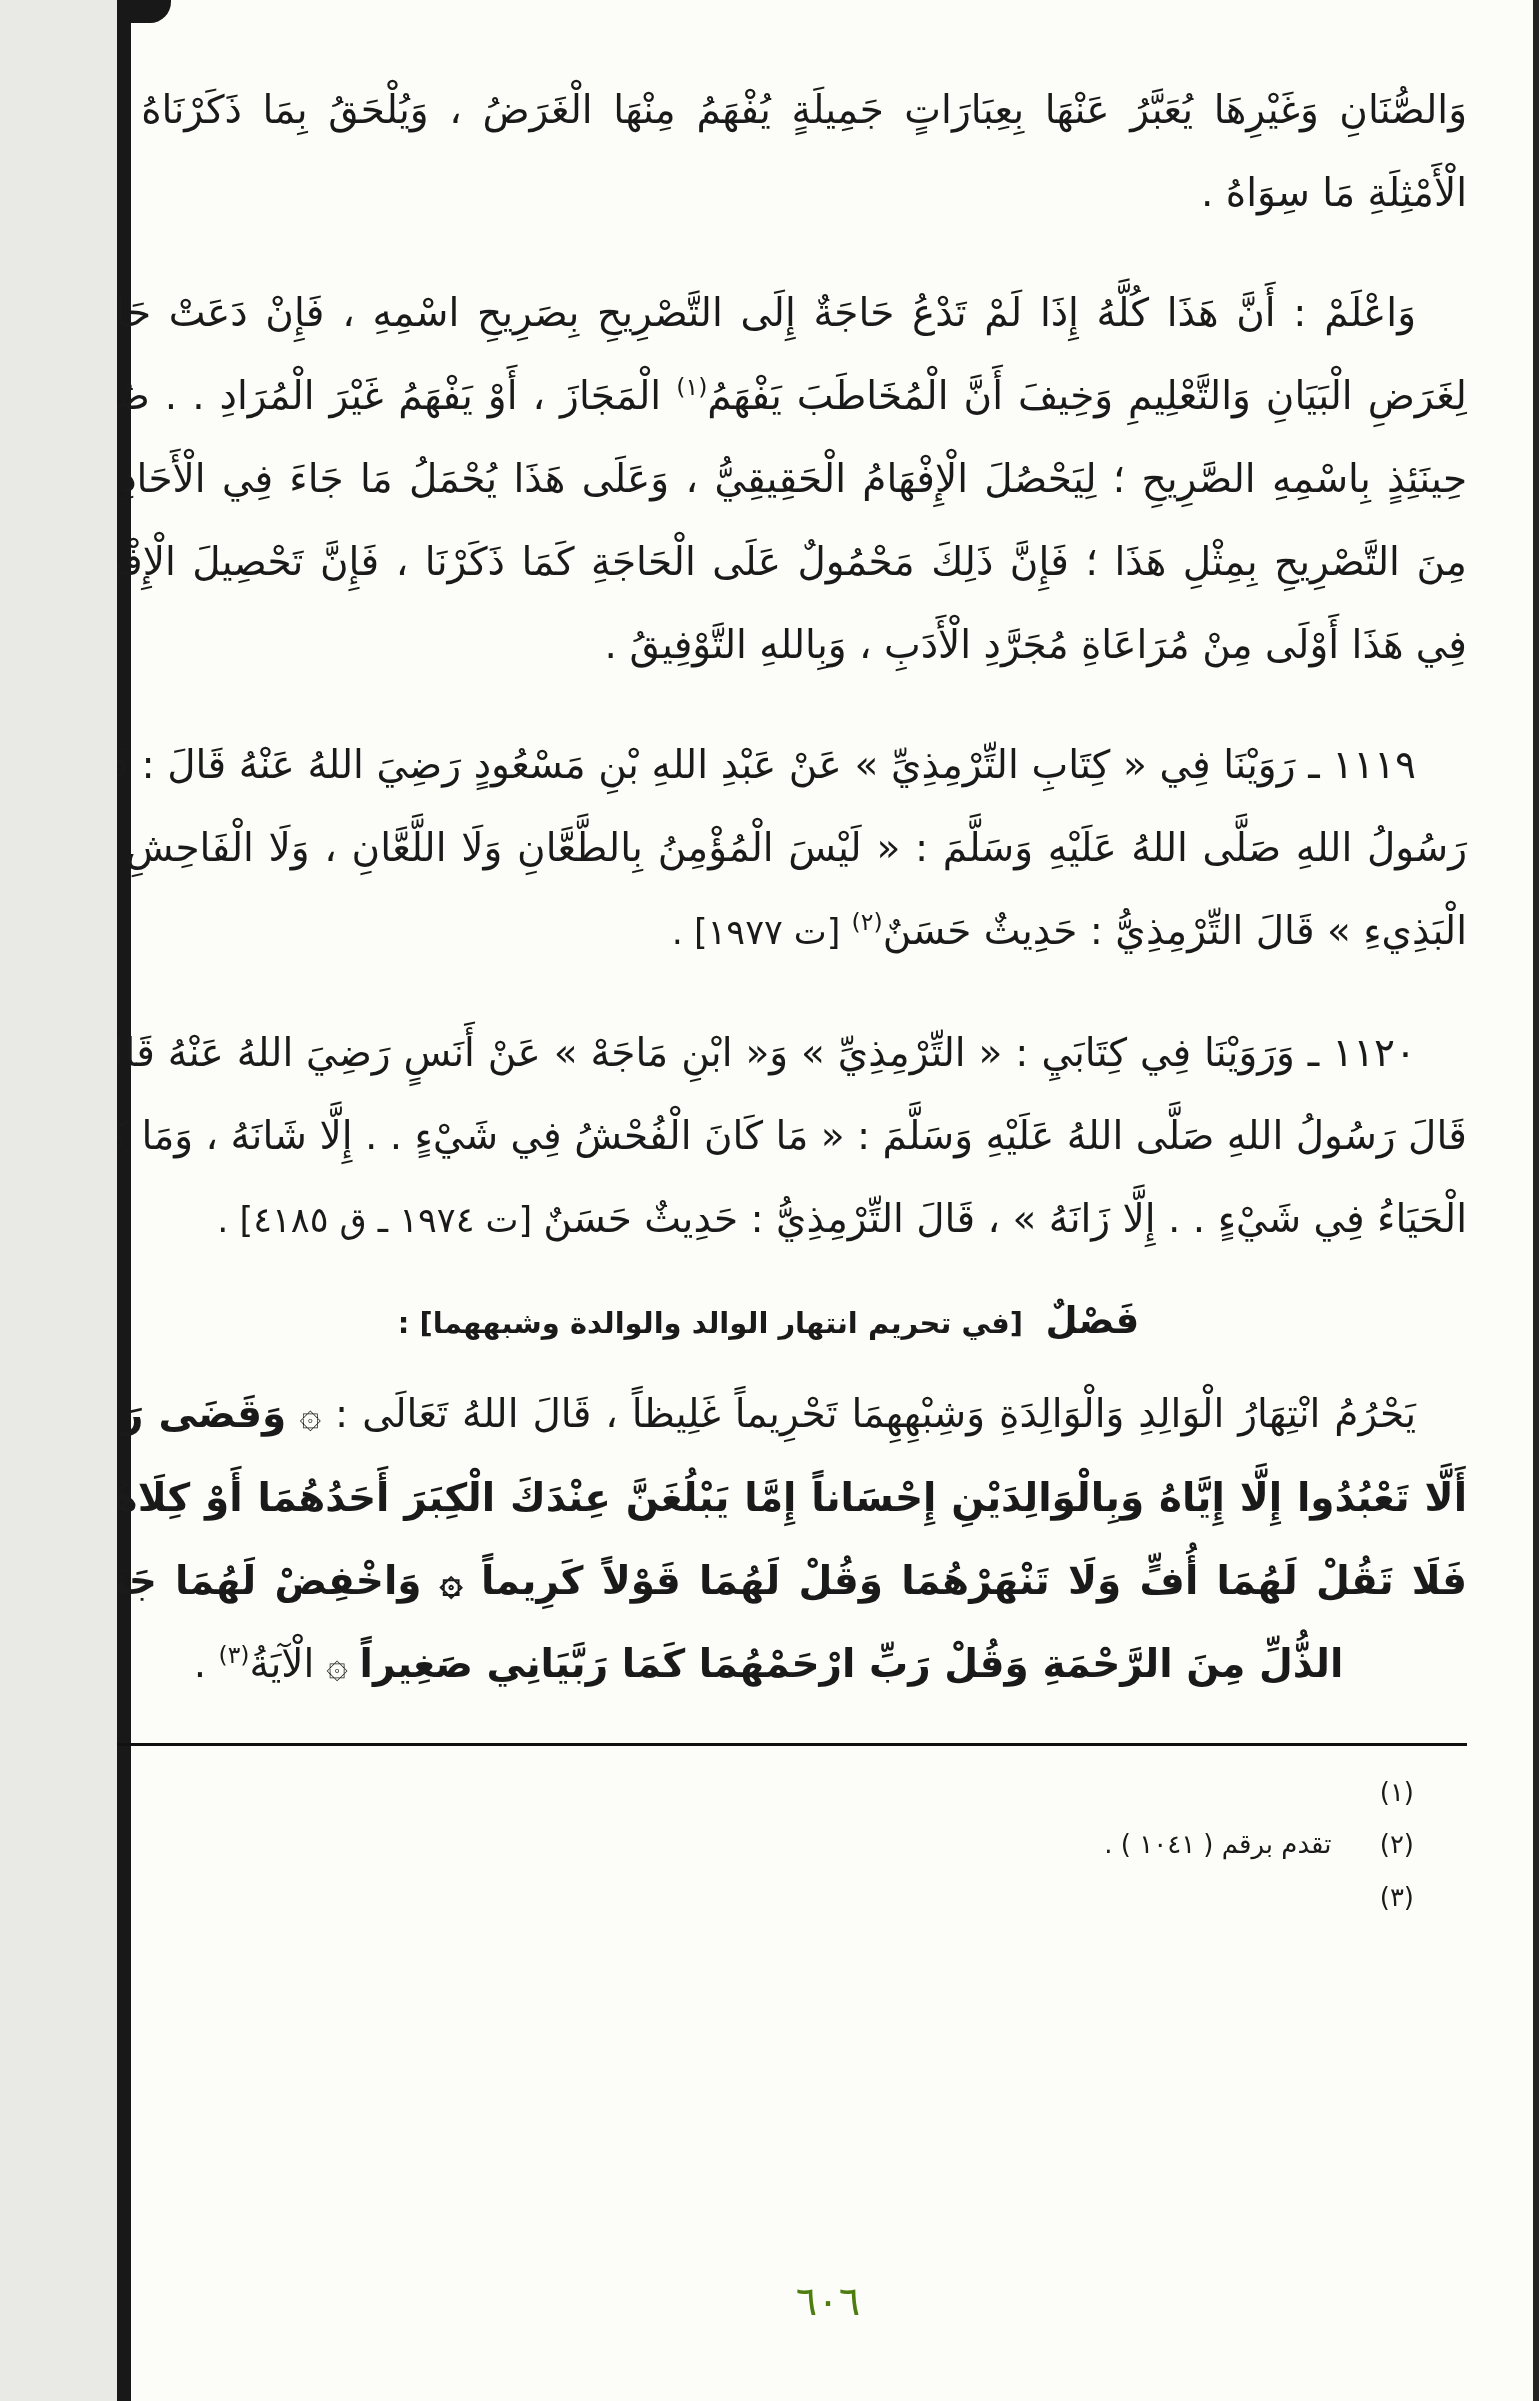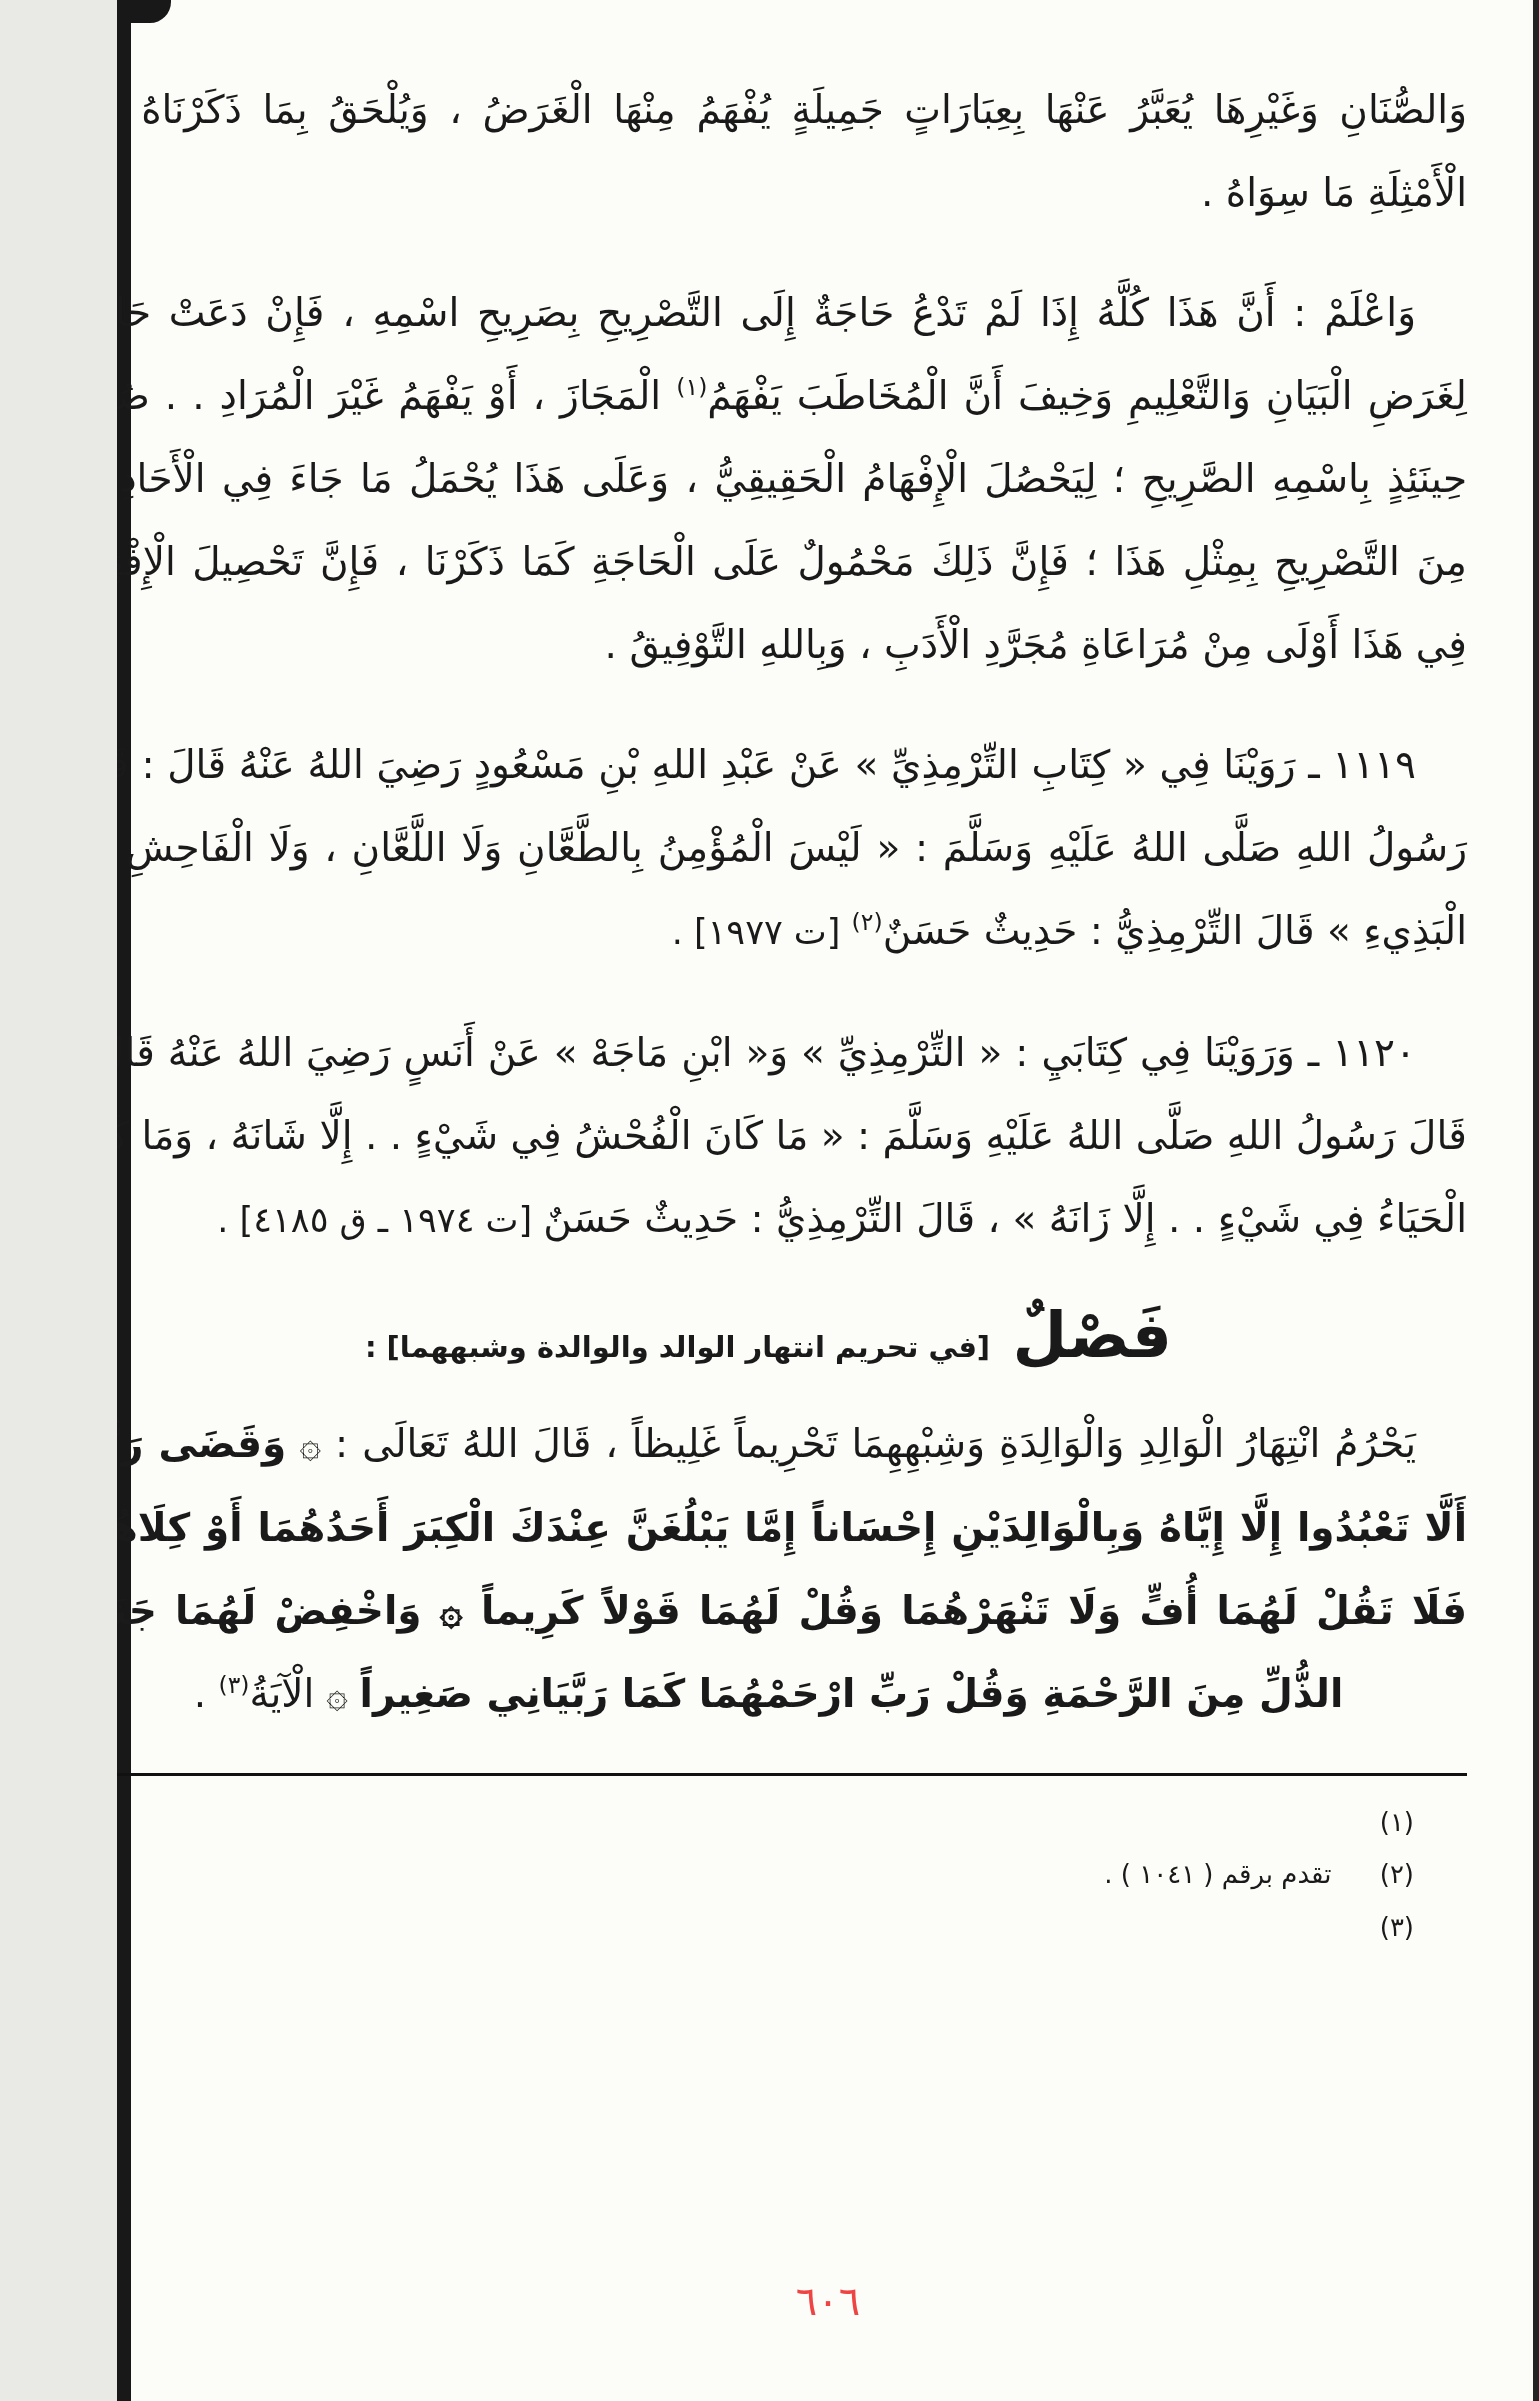--- a/index.html
+++ b/index.html
@@ -38,21 +38,21 @@
   .para.center-last { text-align-last: center; }
 
   .fnmark { font-size: 23.6px; line-height: 0; vertical-align: 14px; }
   .ref    { font-size: 35px; }
 
   .section-heading {
     margin: 17.5px 0 30px 0;
     text-align: center;
     font-weight: 700;
   }
-  .fasl      { font-size: 63px; margin-left: 17.5px; }
+  .fasl      { font-size: 37px; margin-left: 17.5px; }
   .fasl-note { font-size: 29px; }
 
   .quran { font-weight: 700; margin-top: 17px; }
   .qmark { font-weight: 400; font-size: 37px; }
 
   .fn-sep {
     margin-top: 35px;
     width: 100%;
     border-top: 3.5px solid #111;
   }
@@ -69,21 +69,21 @@
   }
   .fn-num  { flex: 0 0 auto; min-width: 51px; }
   .fn-text { flex: 0 0 auto; }
 
   .page-number {
     position: absolute;
     bottom: 77px; left: 0; right: 0;
     text-align: center;
     font-size: 40px;
     letter-spacing: 1.8px;
-    color: #ef4444;
+    color: #4d7c0f;
   }
 </style>
 </head>
 <body>
 
 <div class="page">
 
   <div class="edge-left"></div>
   <div class="edge-right"></div>
   <div class="corner-blob"></div>

